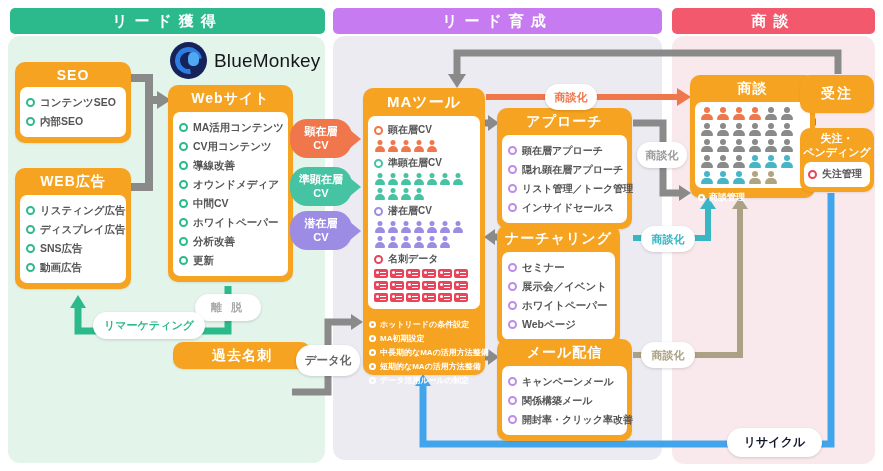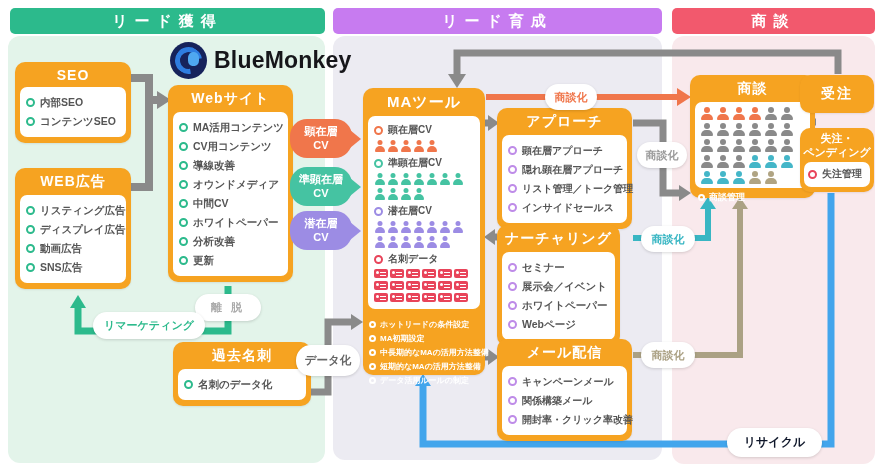--- a/index.html
+++ b/index.html
@@ -15,21 +15,21 @@
   .hd-lead{left:10px;width:315px;background:#2CBA8C;}
   .hd-nurt{left:333px;width:329px;background:#C77BF0;}
   .hd-nego{left:672px;width:203px;background:#F2596D;}
   
   .logo{position:absolute;left:170px;top:42px;display:flex;align-items:center;gap:7px;}
   .logo-mark{width:37px;height:37px;border-radius:50%;background:#16235B;position:relative;overflow:hidden;}
   .logo-mark::before{content:"";position:absolute;left:5px;top:5px;width:27px;height:27px;border-radius:50%;
         border:5px solid #2E7DE0;border-right-color:transparent;box-sizing:border-box;transform:rotate(35deg);}
   .logo-mark::after{content:"";position:absolute;right:8px;top:10px;width:11px;height:14px;border-radius:45% 45% 40% 40%;
         background:#4FA8F0;}
-  .logo-text{font-size:23px;font-weight:bold;color:#16161a;letter-spacing:.2px;}
+  .logo-text{font-size:19px;font-weight:normal;color:#16161a;letter-spacing:.2px;}
   
   .obox{position:absolute;background:#F6A321;border-radius:10px;box-shadow:0 1px 2px rgba(0,0,0,.08);}
   .obox .title{color:#fff;font-weight:bold;text-align:center;font-size:14px;padding:5px 2px 4px;letter-spacing:1px;}
   .obox .inner{background:#fff;border-radius:7px;margin:0 5px 6px;padding:6px 6px;}
   .item{display:flex;align-items:center;gap:5px;font-size:10.5px;color:#555;font-weight:bold;
         padding:2.5px 0;white-space:nowrap;}
   .bullet{width:9px;height:9px;border:2.5px solid #2CBA8C;border-radius:50%;background:#fff;
           box-sizing:border-box;flex:none;}
   .bl-purple{border-color:#BE8BE8}.bl-orange{border-color:#F0764B}.bl-tealgreen{border-color:#45C3A2}
   .bl-lav{border-color:#9C8CE4}.bl-red{border-color:#E8445A}.bl-white{border-color:#fff;background:transparent}
@@ -165,47 +165,47 @@
   <div class="logo">
     <span class="logo-mark"></span>
     <span class="logo-text">BlueMonkey</span>
   </div>
 
   <div class="obox bx-seo">
     <div class="title">SEO</div>
     <div class="inner">
       <div class="item">
           <span class="bullet"></span>
+          <span>コンテンツSEO</span>
+        </div>
+      <div class="item">
+          <span class="bullet"></span>
           <span>内部SEO</span>
-        </div>
-      <div class="item">
-          <span class="bullet"></span>
-          <span>コンテンツSEO</span>
         </div>
     </div>
   </div>
 
   <div class="obox bx-ads">
     <div class="title">WEB広告</div>
     <div class="inner">
       <div class="item">
           <span class="bullet"></span>
           <span>リスティング広告</span>
         </div>
       <div class="item">
           <span class="bullet"></span>
           <span>ディスプレイ広告</span>
         </div>
       <div class="item">
           <span class="bullet"></span>
+          <span>SNS広告</span>
+        </div>
+      <div class="item">
+          <span class="bullet"></span>
           <span>動画広告</span>
-        </div>
-      <div class="item">
-          <span class="bullet"></span>
-          <span>SNS広告</span>
         </div>
     </div>
   </div>
 
   <div class="obox bx-web">
     <div class="title">Webサイト</div>
     <div class="inner">
       <div class="item">
           <span class="bullet"></span>
           <span>MA活用コンテンツ</span>
@@ -236,26 +236,20 @@
         </div>
       <div class="item">
           <span class="bullet"></span>
           <span>更新</span>
         </div>
     </div>
   </div>
 
   <div class="obox bx-past">
     <div class="title">過去名刺</div>
-    <div class="inner">
-      <div class="item">
-          <span class="bullet"></span>
-          <span>名刺のデータ化</span>
-        </div>
-    </div>
   </div>
 
   <div class="obox bx-ma">
     <div class="title">MAツール</div>
     <div class="inner">
       <div class="item glabel">
           <span class="bullet bl-orange"></span>
           <span>顕在層CV</span>
         </div>
       <div>

